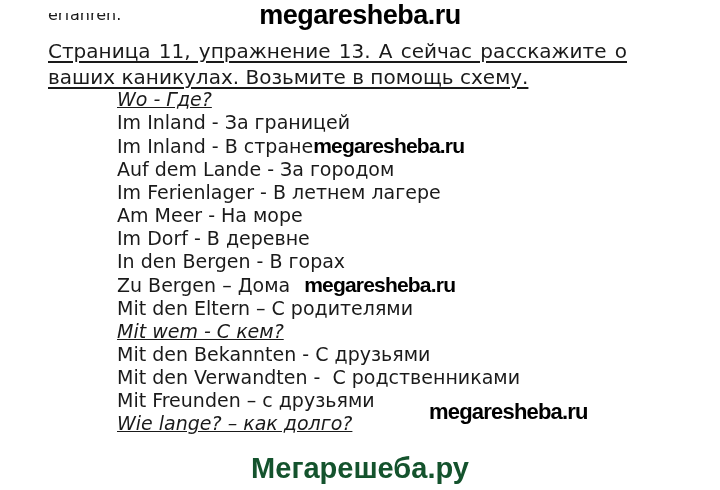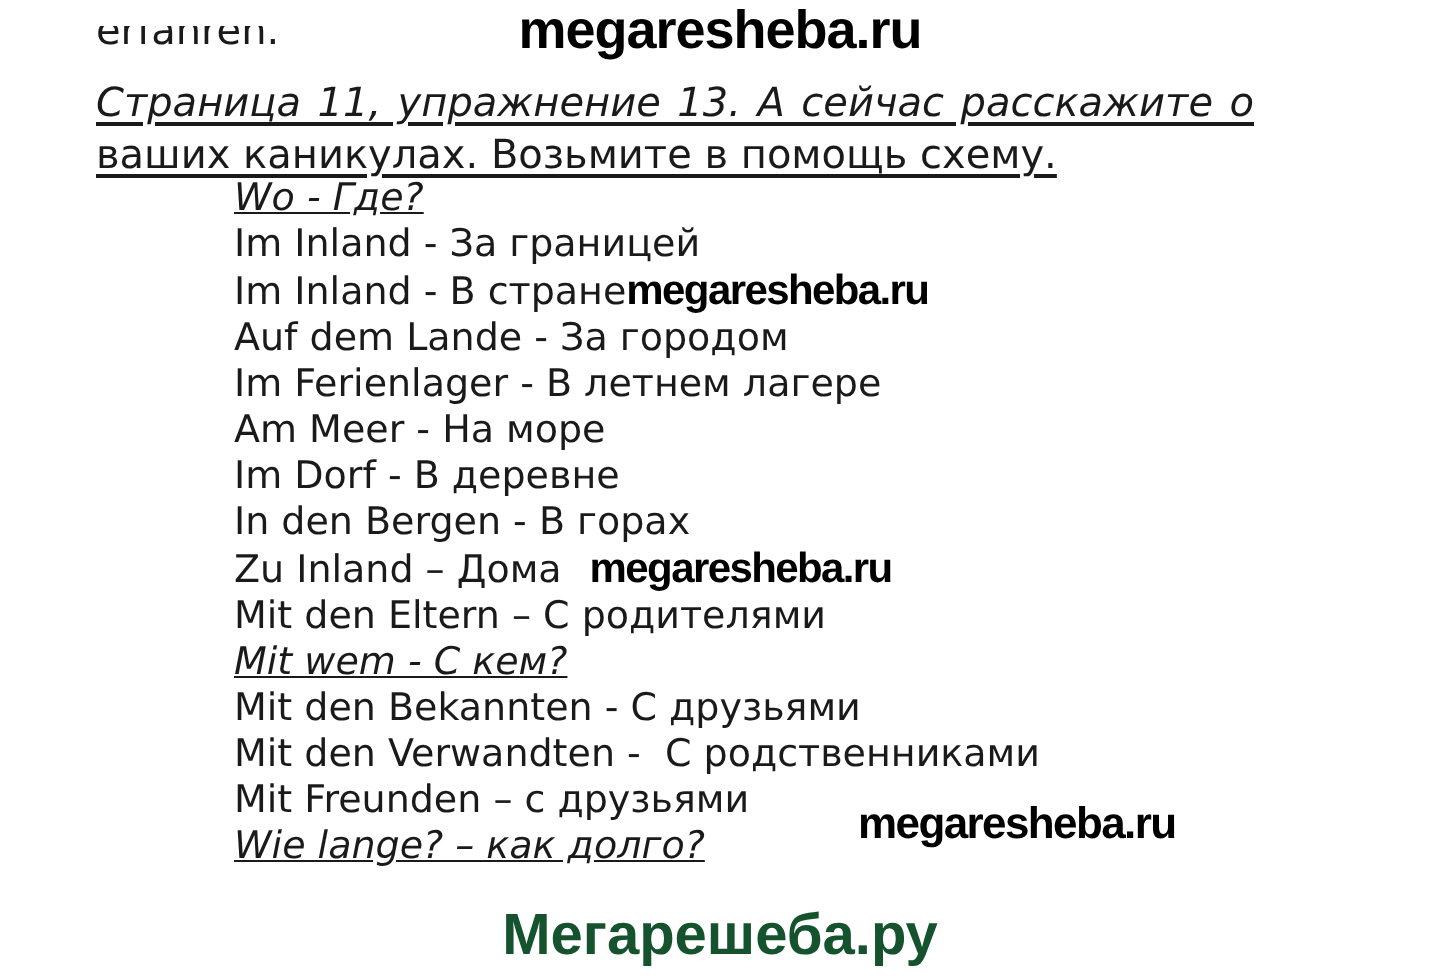--- a/index.html
+++ b/index.html
@@ -28,21 +28,21 @@
     color: #000000;
     letter-spacing: -0.5px;
   }
   
   .clipped-word {
     position: absolute;
     left: 48px;
     top: 13px;
     height: 18px;
     overflow: hidden;
-    font-size: 20px;
+    font-size: 16px;
   }
   .clipped-word span {
     display: block;
     line-height: 30px;
     margin-top: -13px;
   }
   
   .task {
     position: absolute;
     left: 48px;
@@ -52,21 +52,20 @@
     line-height: 26px;
   }
   .task .line {
     text-decoration: underline;
     text-decoration-thickness: 2px;
     text-underline-offset: 3px;
   }
   .task .line.justified {
     text-align: justify;
     text-align-last: justify;
-    font-style: italic;
   }
   
   .vocab {
     position: absolute;
     left: 117px;
     top: 88px;
     font-size: 19px;
     line-height: 23px;
   }
   .vocab .row {
@@ -127,21 +126,21 @@
 
 <div class="vocab">
     <div class="row italic"><span>Wo - Где?</span></div>
     <div class="row"><span>Im Inland - За границей</span></div>
     <div class="row"><span>Im Inland - В стране</span><span class="inline-wm">megaresheba.ru</span></div>
     <div class="row"><span>Auf dem Lande - За городом</span></div>
     <div class="row"><span>Im Ferienlager - В летнем лагере</span></div>
     <div class="row"><span>Am Meer - На море</span></div>
     <div class="row"><span>Im Dorf - В деревне</span></div>
     <div class="row"><span>In den Bergen - В горах</span></div>
-    <div class="row"><span>Zu Inland – Дома</span><span class="inline-wm wm-gap">megaresheba.ru</span></div>
+    <div class="row"><span>Zu Bergen – Дома</span><span class="inline-wm wm-gap">megaresheba.ru</span></div>
     <div class="row"><span>Mit den Eltern – С родителями</span></div>
     <div class="row italic"><span>Mit wem - С кем?</span></div>
     <div class="row"><span>Mit den Bekannten - С друзьями</span></div>
     <div class="row"><span>Mit den Verwandten -  С родственниками</span></div>
     <div class="row"><span>Mit Freunden – с друзьями</span></div>
     <div class="row italic"><span>Wie lange? – как долго?</span></div>
   </div>
 
 <div class="floating-wm">megaresheba.ru</div>
 

